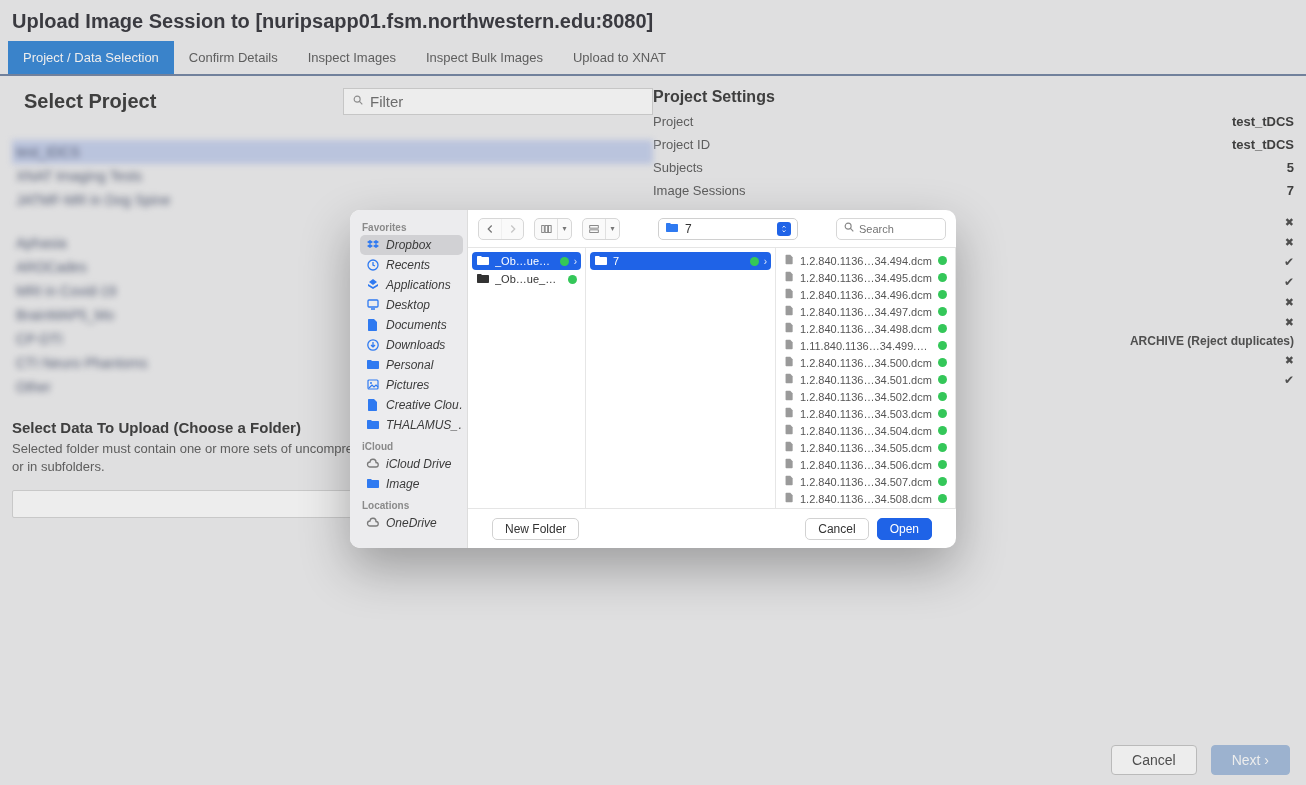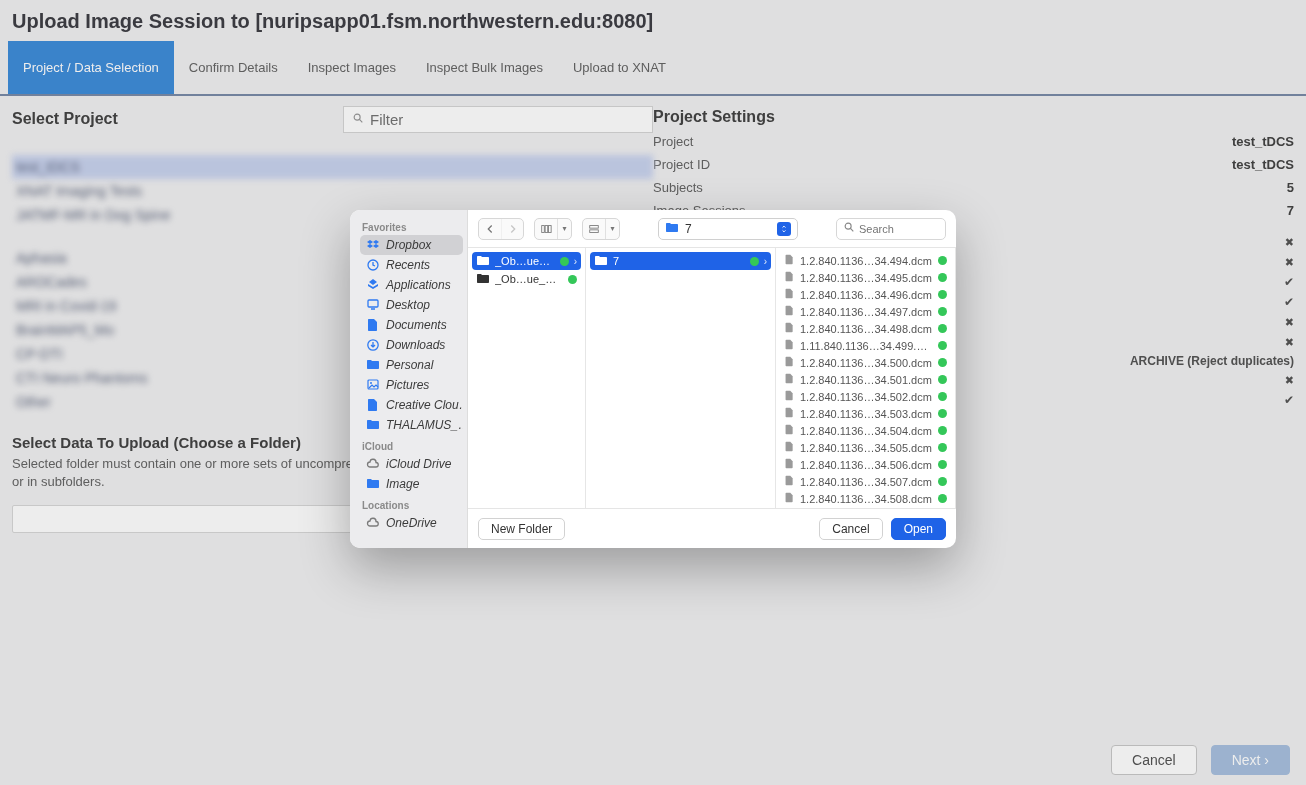--- a/index.html
+++ b/index.html
@@ -24,42 +24,42 @@
     font-size: 20px; font-weight: 700;
     color: #3f3f45;
     padding: 10px 12px 8px 12px;
   }
   .tab-bar {
     display: flex; gap: 0;
     padding: 0 8px;
     border-bottom: 2px solid #7a8ba8;
   }
   .tab {
-    padding: 18px 14px;
+    padding: 8px 14px;
     font-size: 13px;
     color: #666;
     border: 1px solid transparent;
     cursor: pointer;
     background: transparent;
   }
   .tab.active {
     background: #3f8dda;
     color: #fff;
   }
   .main-grid {
     display: grid;
     grid-template-columns: 50% 50%;
     gap: 0;
     padding: 6px 12px;
   }
   .left-col {}
   .right-col {}
   .section-title {
-    font-size: 16px; font-weight: 700;
-    margin: 8px 0;
+    font-size: 20px; font-weight: 700;
+    margin: 8px 12px;
     color: #444;
   }
   .left-header-row {
     display: flex; align-items: center; justify-content: space-between;
     gap: 20px;
   }
   .filter-wrap {
     flex: 1; max-width: 310px;
     border: 1px solid #d5d5d5;
     border-radius: 0;
@@ -251,21 +251,21 @@
   }
   .row.selected .sync-dot { background: #34c759; }
   .chev-r { color: inherit; opacity: .85; font-size: 10px; }
   .row .fileico { color: #9a9a9a; }
   .row .fileico svg { width: 11px; height: 11px; }
   .col3 .row .nm { color: #555; }
   .col3 .row { cursor: default; }
 
   .dlg-footer {
     height: 40px; border-top: 1px solid #e5e5e5;
-    display: flex; align-items: center; padding: 0 10px;
+    display: flex; align-items: center; padding: 0 24px;
     gap: 8px;
   }
   .dlg-footer .spacer { flex: 1; }
   .mac-btn {
     border: 1px solid #d2d2d2; background: #fff;
     border-radius: 5px;
     padding: 3px 12px;
     font-size: 12px;
     color: #333;
     cursor: pointer;

